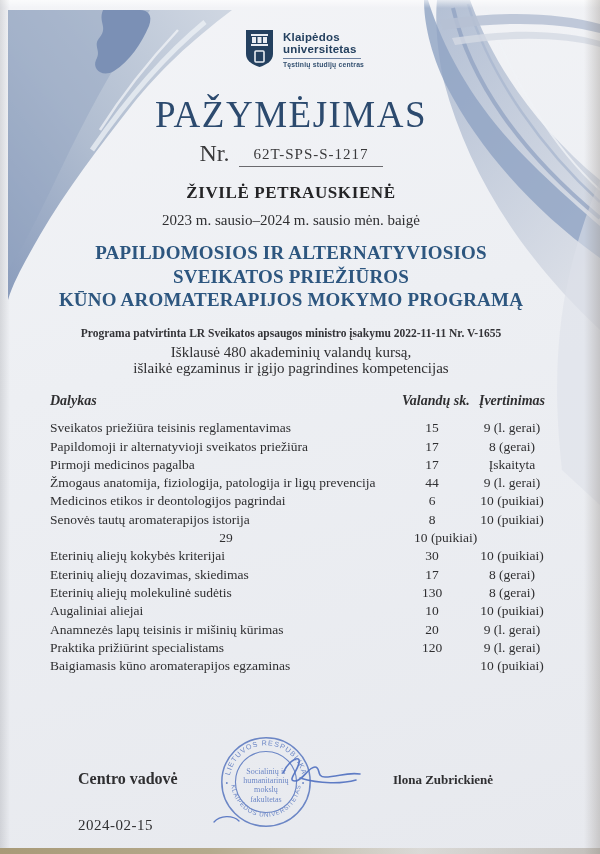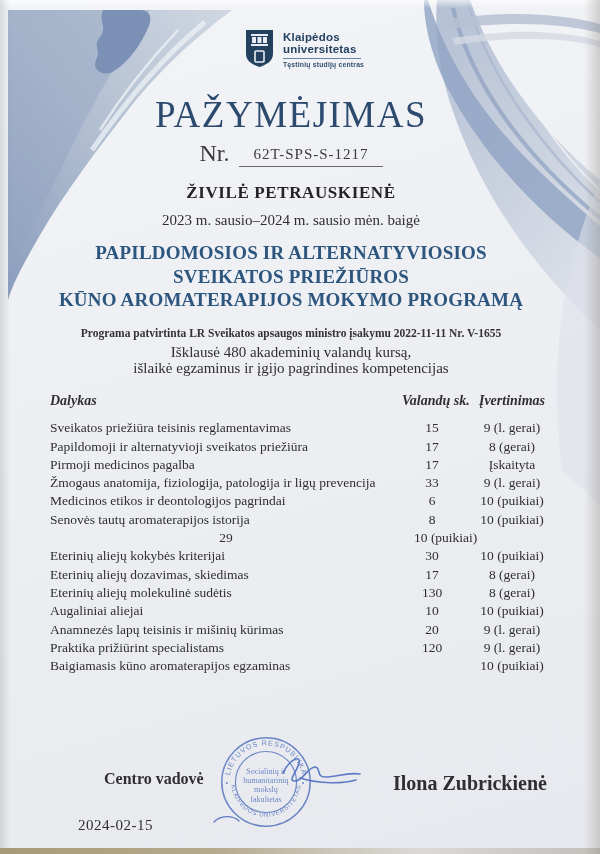--- a/index.html
+++ b/index.html
@@ -37,22 +37,22 @@
 
   
   .table{left:50px;top:392px;width:500px;}
   .trow{display:grid;grid-template-columns:352px 60px 1fr;line-height:18.3px;font-size:13.5px;white-space:nowrap;}
   .trow .c-sub{text-align:left;}
   .trow .c-hrs{text-align:center;}
   .trow .c-grd{text-align:center;padding-left:12px;}
   .thead{font-weight:bold;font-size:14px;margin-bottom:9px;font-style:italic;}
   .tbody .trow{margin-top:0;}
 
-  .role{left:78px;top:770px;font-size:16px;font-weight:600;margin-left:26px;}
-  .signer{left:393px;top:772px;font-size:20px;font-weight:600;}
+  .role{left:78px;top:770px;font-size:16px;font-weight:600;}
+  .signer{left:393px;top:772px;font-size:13px;font-weight:600;}
   .date{left:78px;top:817px;font-size:15px;letter-spacing:.5px;}
 
   .stamp{left:219px;top:735px;width:94px;height:94px;opacity:.88;}
   .sig-overlay{left:0;top:0;width:600px;height:854px;pointer-events:none;}
   .deco{left:0;top:0;width:600px;height:520px;pointer-events:none;}
 </style>
 </head>
 <body>
 
 <div class="photo">
@@ -145,21 +145,21 @@
           <span class="c-hrs">17</span>
           <span class="c-grd">8 (gerai)</span>
         </div>
         <div class="trow">
           <span class="c-sub">Pirmoji medicinos pagalba</span>
           <span class="c-hrs">17</span>
           <span class="c-grd">Įskaityta</span>
         </div>
         <div class="trow">
           <span class="c-sub">Žmogaus anatomija, fiziologija, patologija ir ligų prevencija</span>
-          <span class="c-hrs">33</span>
+          <span class="c-hrs">44</span>
           <span class="c-grd">9 (l. gerai)</span>
         </div>
         <div class="trow">
           <span class="c-sub">Medicinos etikos ir deontologijos pagrindai</span>
           <span class="c-hrs">6</span>
           <span class="c-grd">10 (puikiai)</span>
         </div>
         <div class="trow">
           <span class="c-sub">Senovės tautų aromaterapijos istorija</span>
           <span class="c-hrs">8</span>

